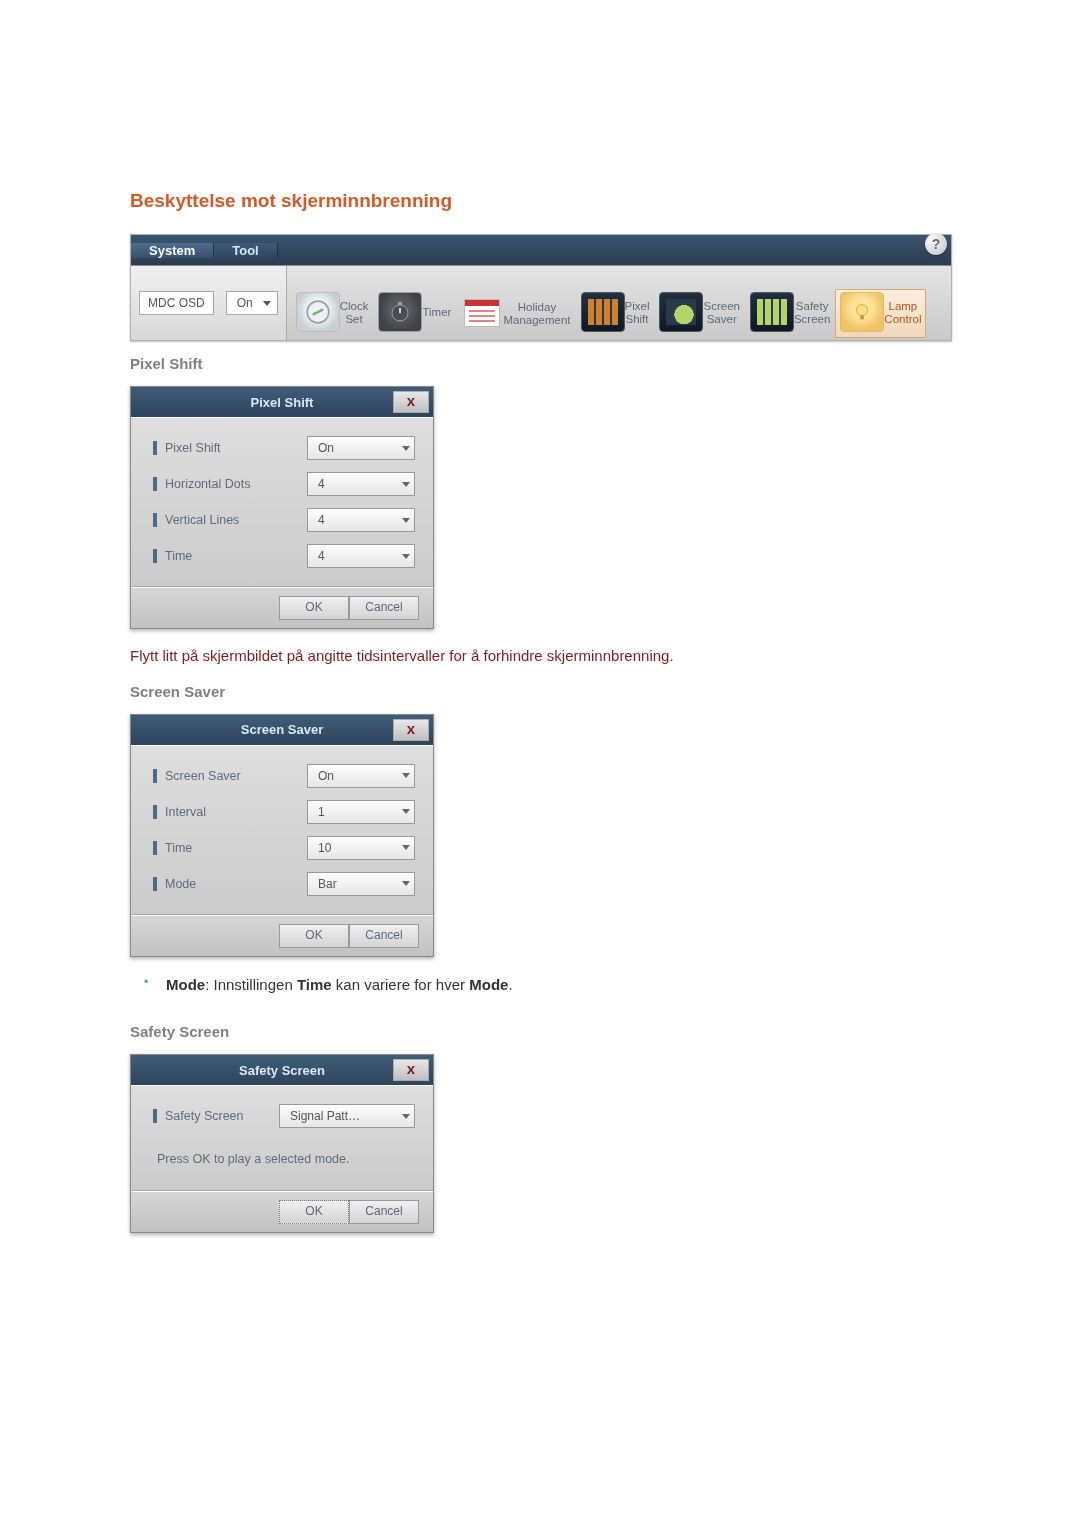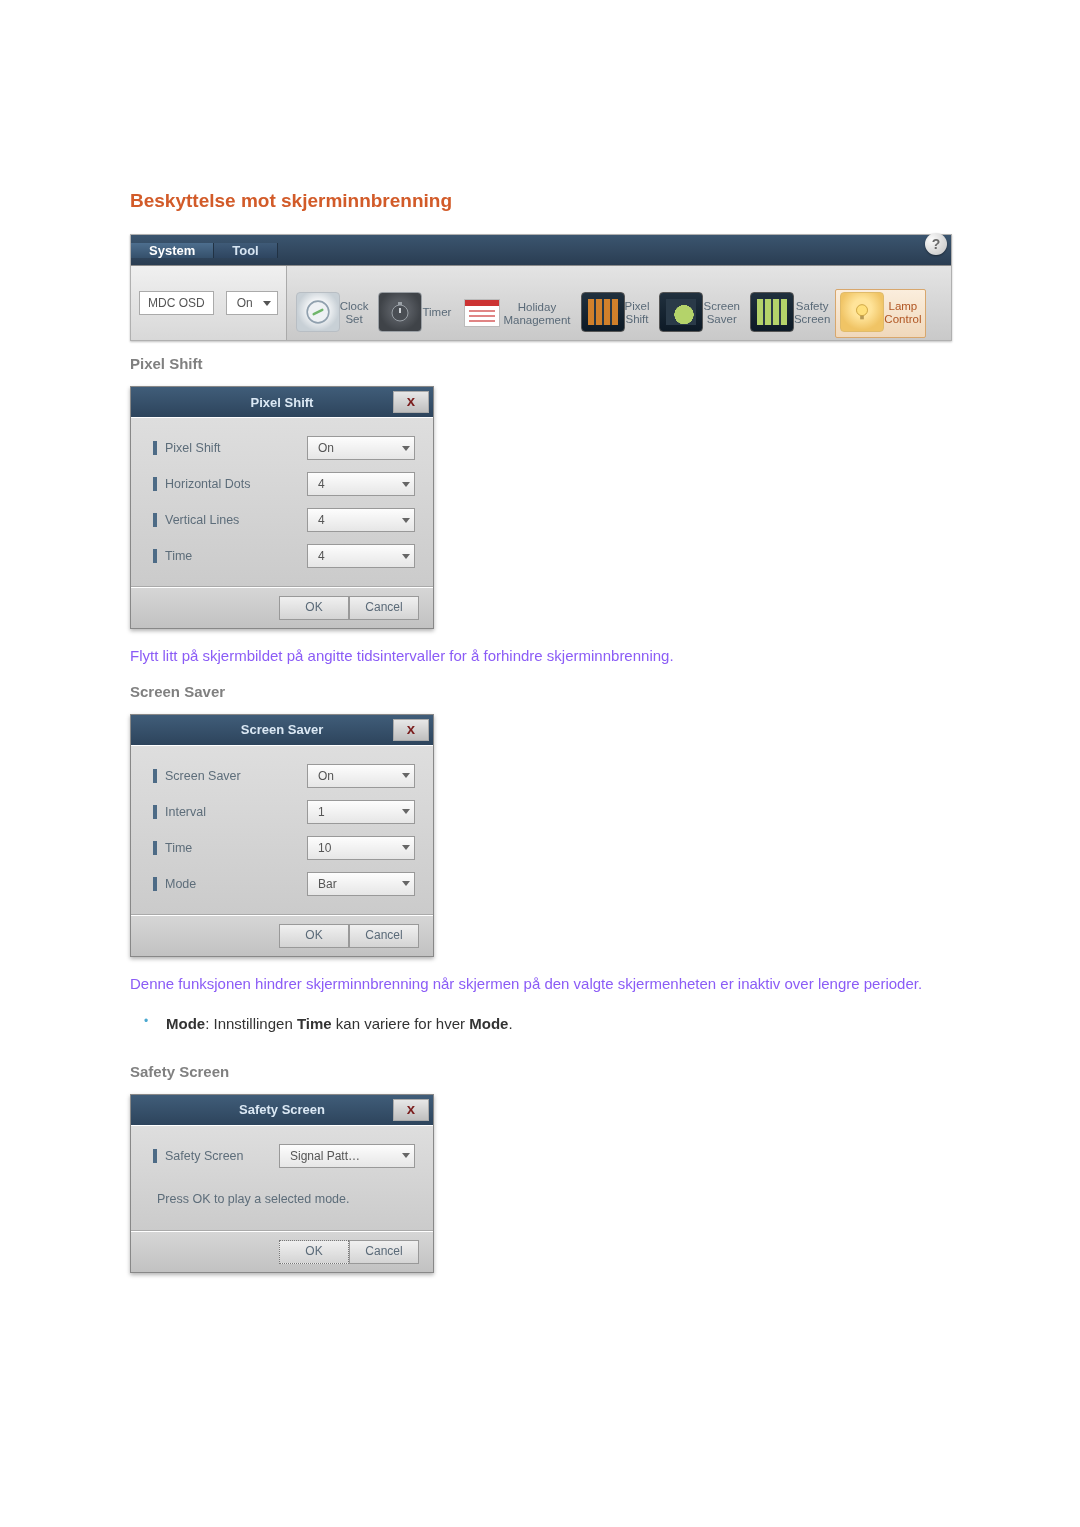--- a/index.html
+++ b/index.html
@@ -20,21 +20,21 @@
     font-weight: bold;
     margin: 0 0 22px 0;
   }
   h4.sub-title {
     color: #808080;
     font-size: 15px;
     font-weight: bold;
     margin: 14px 0 14px 0;
   }
   p.body-text {
-    color: #8b5cf6;
+    color: #7f1d1d;
     font-size: 15px;
     line-height: 1.7;
     margin: 14px 0;
   }
   ul.bullets {
     list-style: none;
     padding: 0 0 0 8px;
     margin: 10px 0 24px 0;
   }
   ul.bullets li {
@@ -455,21 +455,20 @@
         <div class="tick"></div>
         <div class="lbl">Mode</div>
         <div class="sel">Bar</div>
       </div>
     </div>
     <div class="dialog-foot">
       <div class="dbtn">OK</div>
       <div class="dbtn">Cancel</div>
     </div>
   </div>
-  <p class="body-text">Denne funksjonen hindrer skjerminnbrenning når skjermen på den valgte skjermenheten er inaktiv over lengre perioder.</p>
 
   <ul class="bullets">
     <li>
       <span class="bold">Mode</span><span>: Innstillingen </span><span class="bold">Time</span><span> kan variere for hver </span><span class="bold">Mode</span><span>.</span>
     </li>
   </ul>
 
   <h4 class="sub-title">Safety Screen</h4>
   <div class="dialog">
     <div class="dialog-title">

